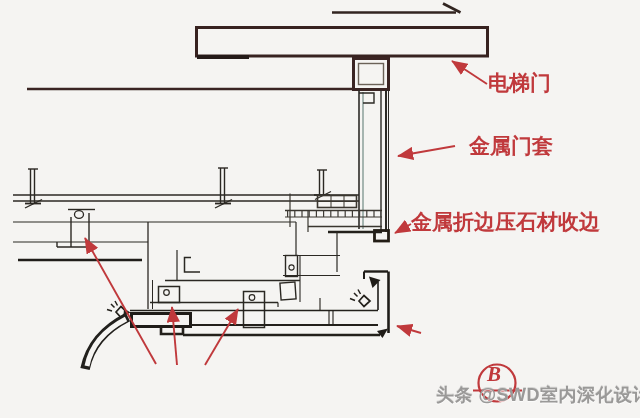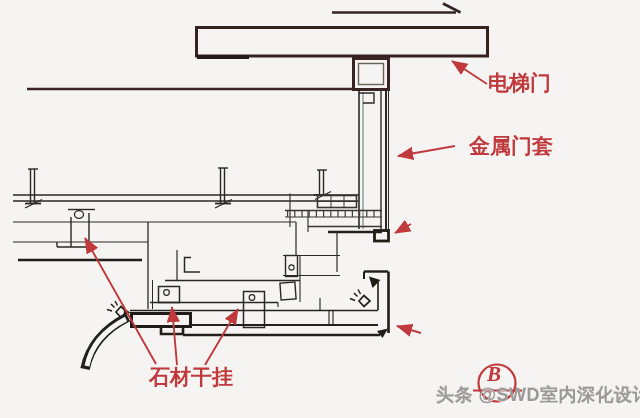--- a/index.html
+++ b/index.html
@@ -190,21 +190,21 @@
   <g stroke="#c0393c" fill="none">
     <circle cx="497" cy="383" r="18.5" stroke-width="2.2"></circle>
     <path d="M473,390.5 H522" stroke-width="2.2"></path>
   </g>
 </svg>
 
   <div class="anno" style="left:488px;top:72px;">电梯门</div>
 
   <div class="anno" style="left:457px;top:135px;margin-left:12px;">金属门套</div>
 
-
-
-  <div class="anno bold" style="left:149px;top:366px;">石材干挂</div>
+  <div class="anno" style="left:411px;top:211px;">金属折边压石材收边</div>
+
+
 
   <div id="detail-letter">B</div>
 
   <div id="watermark">头条 @SWD室内深化设计</div>
 
 </div>
 
 </body></html>

